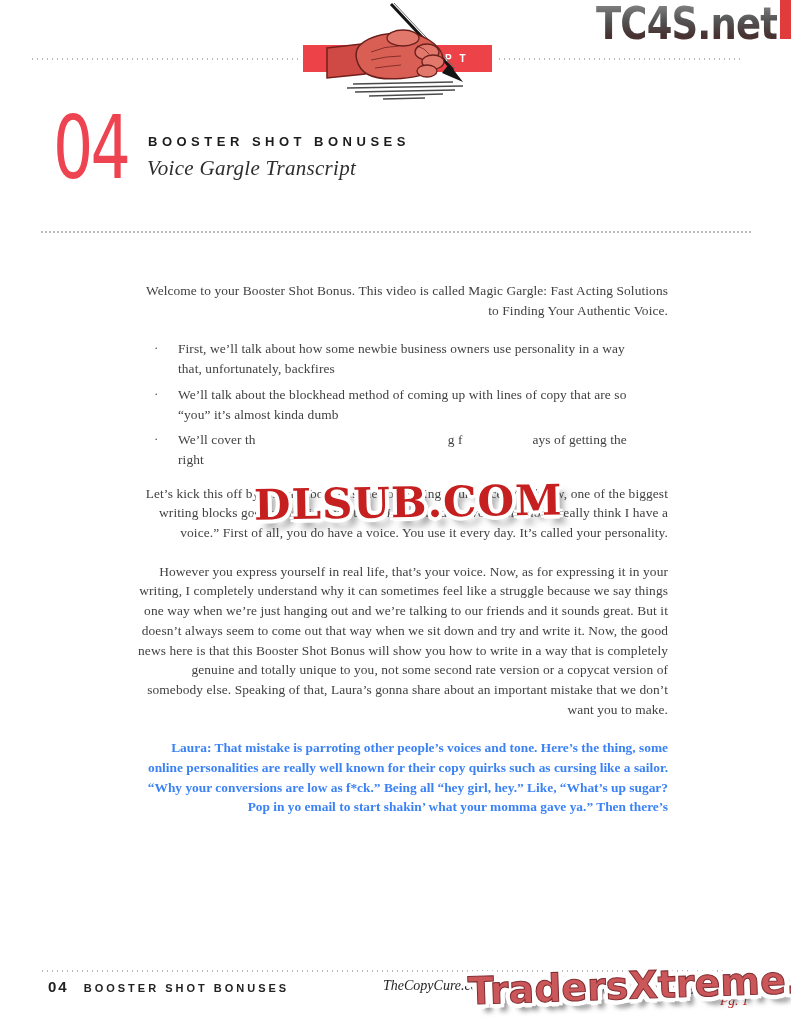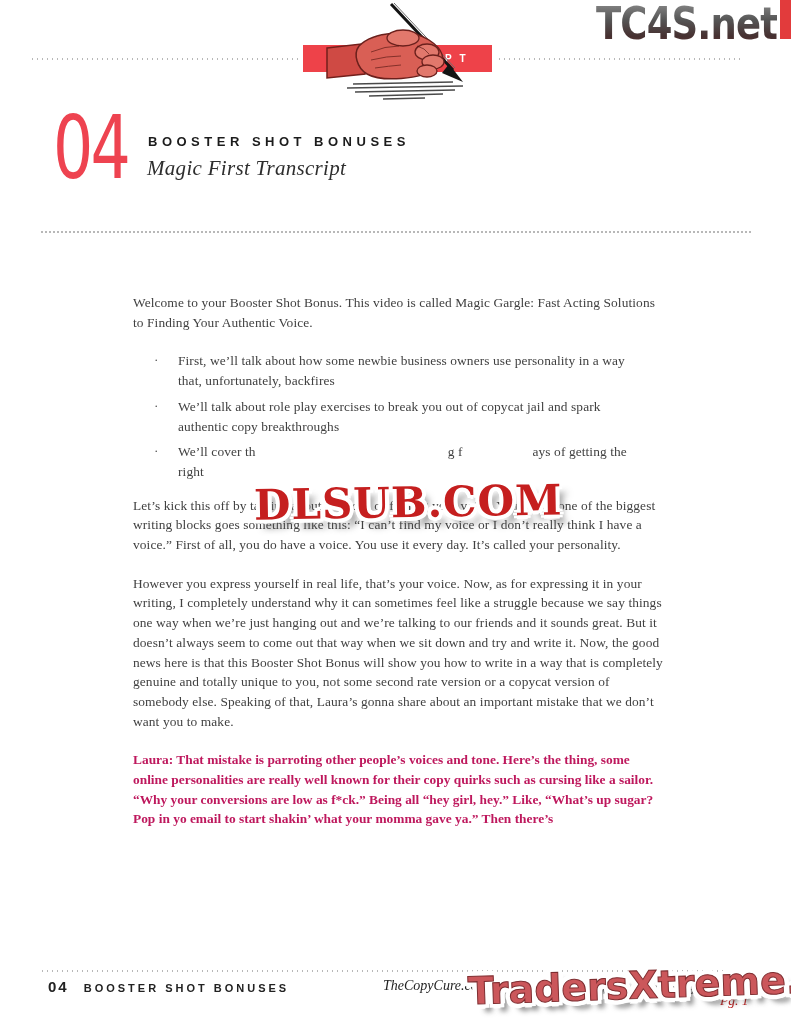--- a/index.html
+++ b/index.html
@@ -49,28 +49,28 @@
     font-style:italic;font-size:21px;color:#2e2e2e;letter-spacing:0.3px;
   }
   .rule-under-title{left:40px;top:231px;width:711px;background-size:4px 2px;}
   .rule-top-left{left:30px;top:58px;width:272px;}
   .rule-top-right{left:497px;top:58px;width:247px;}
   
   .body-col{
     position:absolute;left:133px;top:281px;width:535px;z-index:1;
     font-size:13.4px;line-height:1.47;letter-spacing:0.1px;
   }
-  .body-col p{margin:12px 0 19px 0;}
+  .body-col p{margin:0 0 19px 0;text-align:right;}
   ul.learn{list-style:none;margin:0 16px 14px 0;padding:0;}
   ul.learn li{position:relative;padding-left:45px;margin-bottom:6px;}
   ul.learn li::before{content:"\00B7";position:absolute;left:21px;top:-1px;color:#555;}
   .gap{display:inline-block;height:1px;}
   .gap1{width:192px;}
   .gap2{width:70px;}
-  .bold-para{font-weight:bold;color:#be185d;letter-spacing:0;}
+  .bold-para{font-weight:bold;color:#3b82f6;letter-spacing:0;}
   
   .wm-dlsub{
     position:absolute;left:254px;top:480px;z-index:20;white-space:nowrap;
     font-family:"DejaVu Serif",serif;font-weight:bold;font-size:42px;line-height:1.1;
     letter-spacing:1px;color:#c51f1f;transform:rotate(-1deg);
     text-shadow:
       -3px -3px 0 #fff,3px -3px 0 #fff,-3px 3px 0 #fff,3px 3px 0 #fff,
       -4px 0 0 #fff,4px 0 0 #fff,0 -4px 0 #fff,0 4px 0 #fff,
       7px 9px 6px rgba(90,90,90,.55);
   }
@@ -137,28 +137,28 @@
       <path d="M50,68 q14,-2 26,-3" fill="none"></path>
       <path d="M92,46 q8,2 12,8" fill="none"></path>
     </g>
   </svg>
 
   <div class="corner-red"></div>
   <div class="tc4s">TC4S.net</div>
 
   <div class="big-num">04</div>
   <div class="series">BOOSTER SHOT BONUSES</div>
-  <div class="subtitle">Magic First Transcript</div>
+  <div class="subtitle">Voice Gargle Transcript</div>
   <div class="dots rule-under-title"></div>
 
   <div class="body-col">
     <p>Welcome to your Booster Shot Bonus. This video is called Magic Gargle: Fast Acting Solutions to Finding Your Authentic Voice.</p>
     <ul class="learn">
       <li>First, we’ll talk about how some newbie business owners use personality in a way that, unfortunately, backfires</li>
-      <li>We’ll talk about role play exercises to break you out of copycat jail and spark authentic copy breakthroughs</li>
+      <li>We’ll talk about the blockhead method of coming up with lines of copy that are so “you” it’s almost kinda dumb</li>
       <li>
         <div><span>We’ll cover th</span><span class="gap gap1"></span><span>g f</span><span class="gap gap2"></span><span>ays of getting the right</span></div>
       </li>
     </ul>
     <p>Let’s kick this off by talking about this idea of finding your voice. You know, one of the biggest writing blocks goes something like this: “I can’t find my voice or I don’t really think I have a voice.” First of all, you do have a voice. You use it every day. It’s called your personality.</p>
     <p>However you express yourself in real life, that’s your voice. Now, as for expressing it in your writing, I completely understand why it can sometimes feel like a struggle because we say things one way when we’re just hanging out and we’re talking to our friends and it sounds great. But it doesn’t always seem to come out that way when we sit down and try and write it. Now, the good news here is that this Booster Shot Bonus will show you how to write in a way that is completely genuine and totally unique to you, not some second rate version or a copycat version of somebody else. Speaking of that, Laura’s gonna share about an important mistake that we don’t want you to make.</p>
     <p class="bold-para">Laura: That mistake is parroting other people’s voices and tone. Here’s the thing, some online personalities are really well known for their copy quirks such as cursing like a sailor. “Why your conversions are low as f*ck.” Being all “hey girl, hey.” Like, “What’s up sugar? Pop in yo email to start shakin’ what your momma gave ya.” Then there’s</p>
   </div>
 
   <div class="wm-dlsub">DLSUB.COM</div>

